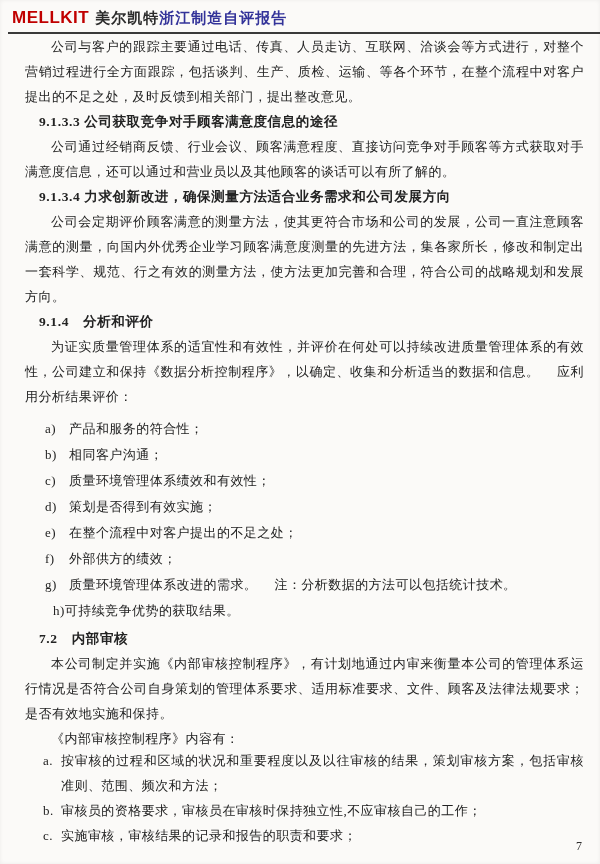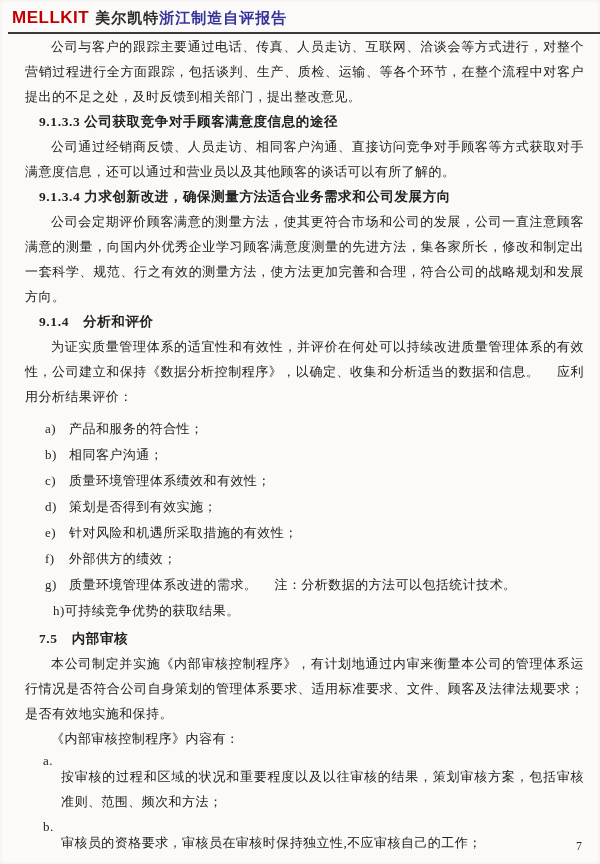--- a/index.html
+++ b/index.html
@@ -42,21 +42,21 @@
   .eval-list .li { display:flex; margin-bottom:1px; }
   .eval-list .marker { flex:none; width:24px; margin-left:20px; }
   .eval-list .li-text { flex:1; text-align:justify; }
   .item-h { margin-left:28px; margin-bottom:1px; }
   .h92 { margin-top:3px; }
   
   .para-content-intro { }
   .audit-list { margin-top:-3px; }
   .audit-list .li { display:flex; }
   .audit-list .marker { flex:none; width:18px; margin-left:18px; }
-  .audit-list .li-text { flex:1; text-align:justify;margin-top:16px; }
+  .audit-list .li-text { flex:1; text-align:justify; }
   
   .page-number {
     position:absolute; right:18px; bottom:10px;
     font-size:12px; color:#2e2e2e;
     font-family:"Liberation Serif","DejaVu Serif",serif;
   }
 </style>
 </head>
 <body>
 
@@ -64,21 +64,21 @@
 
   <div class="header">
     <span class="brand" style="color: rgb(192, 0, 0);">MELLKIT</span><span class="company" style="color: rgb(43, 43, 43);">美尔凯特</span><span class="doc-title" style="color: rgb(51, 51, 153);">浙江制造自评报告</span>
   </div>
 
   <div class="body">
 
     <p class="para">公司与客户的跟踪主要通过电话、传真、人员走访、互联网、洽谈会等方式进行，对整个营销过程进行全方面跟踪，包括谈判、生产、质检、运输、等各个环节，在整个流程中对客户提出的不足之处，及时反馈到相关部门，提出整改意见。</p>
 
     <h3 class="sect">9.1.3.3 公司获取竞争对手顾客满意度信息的途径</h3>
-    <p class="para">公司通过经销商反馈、人员走访、相同客户沟通、直接访问竞争对手顾客等方式获取对手满意度信息，还可以通过和营业员以及其他顾客的谈话可以有所了解的。</p>
+    <p class="para">公司通过经销商反馈、行业会议、顾客满意程度、直接访问竞争对手顾客等方式获取对手满意度信息，还可以通过和营业员以及其他顾客的谈话可以有所了解的。</p>
 
     <h3 class="sect">9.1.3.4 力求创新改进，确保测量方法适合业务需求和公司发展方向</h3>
     <p class="para">公司会定期评价顾客满意的测量方法，使其更符合市场和公司的发展，公司一直注意顾客满意的测量，向国内外优秀企业学习顾客满意度测量的先进方法，集各家所长，修改和制定出一套科学、规范、行之有效的测量方法，使方法更加完善和合理，符合公司的战略规划和发展方向。</p>
 
     <h3 class="sect">9.1.4　分析和评价</h3>
     <p class="para">为证实质量管理体系的适宜性和有效性，并评价在何处可以持续改进质量管理体系的有效性，公司建立和保持《数据分析控制程序》，以确定、收集和分析适当的数据和信息。　 应利用分析结果评价：</p>
 
     <div class="eval-list">
       <div class="li">
         <span class="marker">a)</span>
@@ -91,34 +91,34 @@
       <div class="li">
         <span class="marker">c)</span>
         <span class="li-text">质量环境管理体系绩效和有效性；</span>
       </div>
       <div class="li">
         <span class="marker">d)</span>
         <span class="li-text">策划是否得到有效实施；</span>
       </div>
       <div class="li">
         <span class="marker">e)</span>
-        <span class="li-text">针对风险和机遇所采取措施的有效性；</span>
+        <span class="li-text">在整个流程中对客户提出的不足之处；</span>
       </div>
       <div class="li">
         <span class="marker">f)</span>
         <span class="li-text">外部供方的绩效；</span>
       </div>
       <div class="li">
         <span class="marker">g)</span>
         <span class="li-text">质量环境管理体系改进的需求。　 注：分析数据的方法可以包括统计技术。</span>
       </div>
       <div class="item-h">h)可持续竞争优势的获取结果。</div>
     </div>
 
-    <h3 class="sect h92">7.5　内部审核</h3>
+    <h3 class="sect h92">7.2　内部审核</h3>
     <p class="para">本公司制定并实施《内部审核控制程序》，有计划地通过内审来衡量本公司的管理体系运行情况是否符合公司自身策划的管理体系要求、适用标准要求、文件、顾客及法律法规要求；是否有效地实施和保持。</p>
 
     <p class="para para-content-intro">《内部审核控制程序》内容有：</p>
 
     <div class="audit-list">
       <div class="li">
         <span class="marker">a.</span>
         <span class="li-text">按审核的过程和区域的状况和重要程度以及以往审核的结果，策划审核方案，包括审核准则、范围、频次和方法；</span>
       </div>
       <div class="li">

